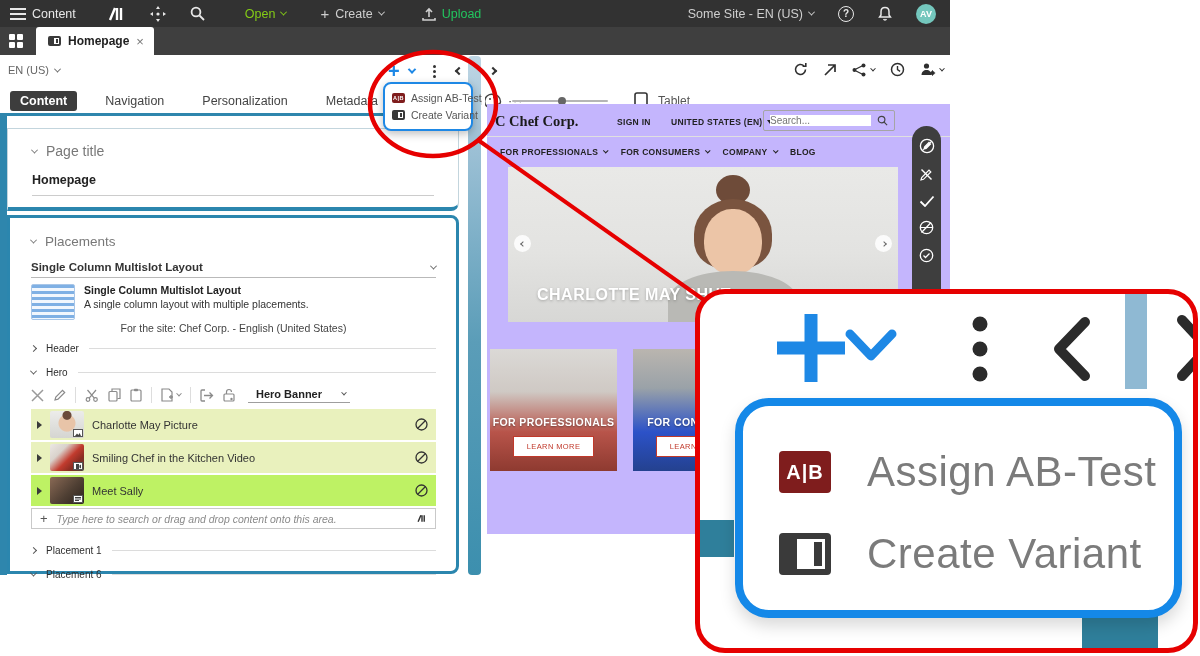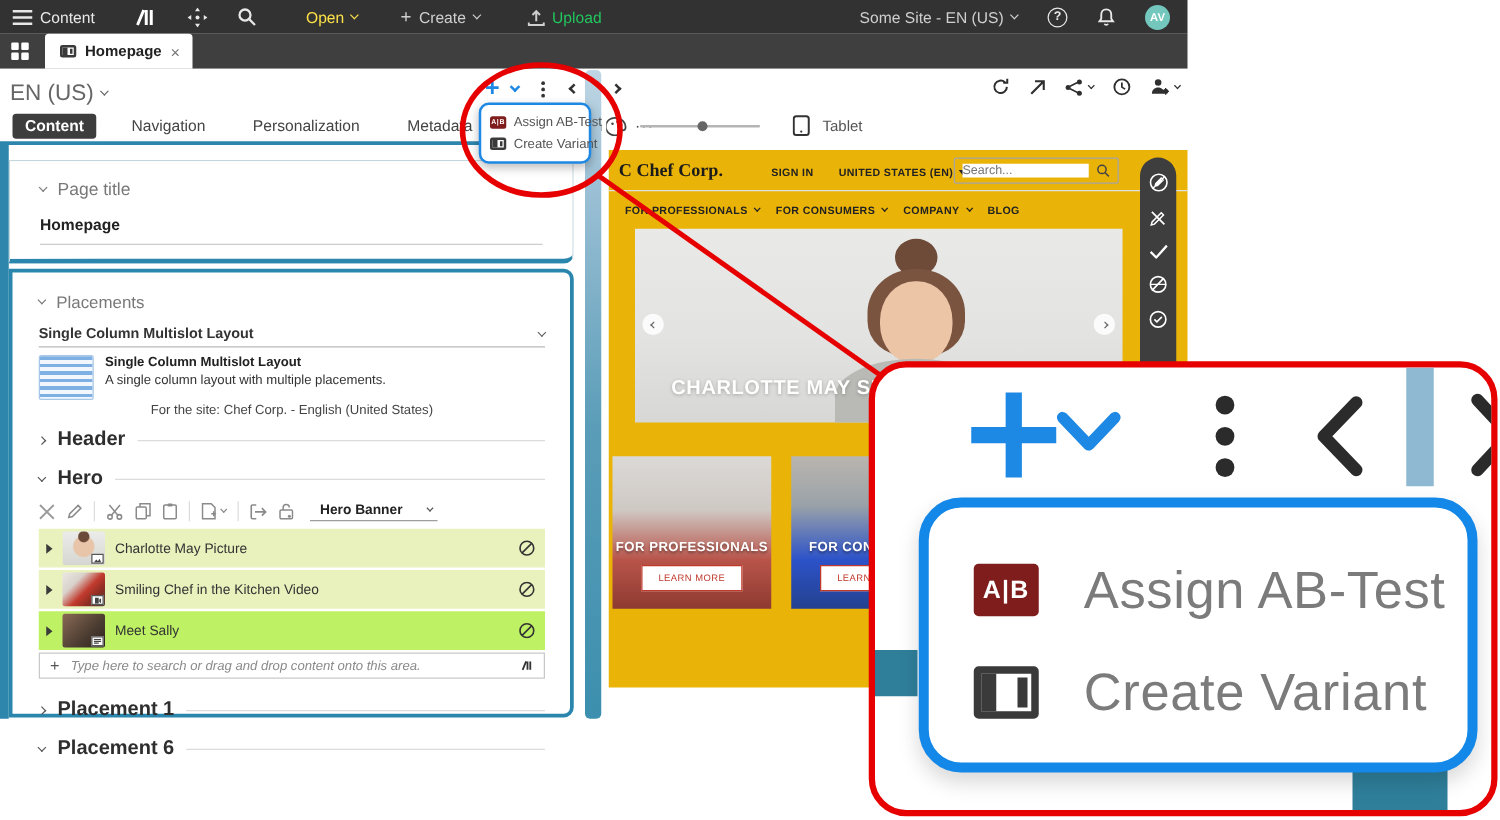--- a/index.html
+++ b/index.html
@@ -26,21 +26,21 @@
   #tabbar{position:absolute;left:0;top:27px;width:950px;height:28px;background:#3f3f3f;display:flex;align-items:flex-end}
   #applauncher{width:32px;height:28px;display:flex;align-items:center;justify-content:center}
   .gridic{display:grid;grid-template-columns:6px 6px;grid-template-rows:6px 6px;gap:2px}
   .gridic span{background:#fff;border-radius:1px}
   #hometab{height:28px;background:#fff;display:flex;align-items:center;gap:7px;padding:0 10px 0 12px;margin-left:4px;border-radius:3px 3px 0 0;color:#222}
   #hometab .t{font-size:12px;font-weight:bold}
   #hometab .x{color:#777;font-size:13px;line-height:1}
 
   
   #toolrow{position:absolute;left:0;top:55px;width:950px;height:33px;background:#fff}
-  #locale{position:absolute;left:8px;top:9px;color:#666;font-size:18px;display:flex;align-items:center;gap:6px}
+  #locale{position:absolute;left:8px;top:9px;color:#666;font-size:11px;display:flex;align-items:center;gap:6px}
   #miniactions{position:absolute;left:385px;top:6px;display:flex;align-items:center;gap:0;color:#333}
   #previewactions{position:absolute;left:793px;top:7px;display:flex;align-items:center;gap:15px;color:#2f2f2f}
 
   
   #tabsrow{position:absolute;left:0;top:88px;width:950px;height:25px;background:#fff;display:flex;align-items:center}
   .apptab{font-size:12.5px;color:#444;padding:3px 10px;margin-left:18px;white-space:nowrap}
   .apptab.active{background:#3d3d3d;color:#fff;border-radius:3px;font-weight:bold;margin-left:10px}
   #devicebar{position:absolute;left:485px;top:88px;width:220px;height:25px;display:flex;align-items:center;gap:10px;color:#555}
   .slider{position:relative;width:96px;height:2px;background:#b5b5b5;border-radius:1px}
   .slider .thumb{position:absolute;left:46px;top:-3px;width:8px;height:8px;border-radius:50%;background:#666}
@@ -55,21 +55,21 @@
   #pagetitlecard .val{margin-top:14px;font-size:12.5px;font-weight:bold;color:#222;border-bottom:1px solid #ccc;padding-bottom:8px;width:402px}
   #placecard{left:7px;top:99px;width:452px;height:359px;border:3px solid #2b86ae;border-radius:0 8px 8px 0;padding:16px 20px 0 21px}
   .selrow{display:flex;align-items:center;margin-top:12px;border-bottom:1px solid #b9b9b9;padding-bottom:4px}
   .selrow .st{font-size:11.5px;font-weight:bold;color:#333;flex:1}
   .layoutinfo{display:flex;margin-top:6px;gap:9px}
   .thumb-layout{width:44px;height:36px;flex:none;border:1px solid #a8c6e8;background:repeating-linear-gradient(180deg,#7fb0e4 0 3px,#f2f7fd 3px 6px);border-radius:2px}
   .layoutinfo .nm{font-size:10.5px;font-weight:bold;color:#222}
   .layoutinfo .ds{font-size:10.5px;color:#333;margin-top:2px}
   .sitenote{font-size:10.5px;color:#444;text-align:center;margin-top:2px}
   .arearow{display:flex;align-items:center;gap:10px;margin-top:13px}
-  .arearow .al{font-size:16px;font-weight:bold;color:#2e2e2e;white-space:nowrap}
+  .arearow .al{font-size:10px;font-weight:normal;color:#2e2e2e;white-space:nowrap}
   .arearow .ln{flex:1;height:1px;background:#dcdcdc}
   #herotools{display:flex;align-items:center;gap:9px;margin-top:9px;color:#8a8a8a}
   .vsep{width:1px;height:16px;background:#ddd}
   .heroselect{display:flex;align-items:center;gap:20px;border-bottom:1px solid #9e9e9e;padding:0 4px 2px 8px;margin-left:4px;color:#555}
   .heroselect .hs{font-size:11px;font-weight:bold;color:#222}
   .cmprow{display:flex;align-items:center;gap:8px;height:31px;margin-top:2px;padding:0 8px 0 6px}
   .cmprow.green{background:#e9f1bd}
   .cmprow.cyan{background:#bef264}
   .cmprow .lbl{font-size:11px;color:#333;flex:1}
   .play{width:0;height:0;border-left:5px solid #3a3a3a;border-top:4px solid transparent;border-bottom:4px solid transparent;flex:none}
@@ -79,21 +79,21 @@
   .t-chef{background:linear-gradient(135deg,#ece8e4 0%,#d9d2cc 30%,#c23b2e 55%,#8a2c22 75%,#4a4440 100%)}
   .t-sally{background:linear-gradient(135deg,#8a6a55 0%,#504034 55%,#2a211c 100%)}
   #dragrow{display:flex;align-items:center;gap:9px;height:21px;margin-top:2px;border:1px solid #c9c9c9;padding:0 8px}
   #dragrow .hint{flex:1;font-size:10.5px;font-style:italic;color:#8a8a8a}
 
   
   #divider{position:absolute;left:468px;top:56px;width:13px;height:519px;border-radius:4px;
     background:linear-gradient(180deg,#bfd6e4 0%,#9cc0d5 18%,#5b9db8 55%,#3c8fae 100%)}
 
   
-  #preview{position:absolute;left:487px;top:120px;width:463px;height:430px;background:#eab308}
+  #preview{position:absolute;left:487px;top:104px;width:463px;height:430px;background:#c4b5fd}
   #sitehead{position:relative;height:33px;border-bottom:1px solid #e0e0e0}
   .logo{position:absolute;left:8px;top:9px;font-family:"Liberation Serif","DejaVu Serif",serif;font-weight:bold;font-size:14.5px;color:#1b1b1b}
   .signin{position:absolute;left:130px;top:13px;font-size:8.5px;font-weight:bold;color:#222;letter-spacing:.3px}
   .region{position:absolute;left:184px;top:13px;font-size:8.5px;font-weight:bold;color:#222;display:flex;align-items:center;gap:4px;letter-spacing:.3px}
   .searchbox{position:absolute;left:276px;top:6px;width:132px;height:21px;border:1px solid #a5a5a5;border-radius:2px;display:flex;align-items:center;padding:0 6px;gap:6px}
   .searchbox input{border:0;outline:0;flex:1;font-size:10px;color:#555;font-family:inherit;min-width:0}
   #sitenav{display:flex;align-items:center;gap:0;height:30px}
   #sitenav .ni{font-size:8.5px;font-weight:bold;color:#222;display:flex;align-items:center;gap:6px;margin-left:13px;letter-spacing:.3px}
   #hero{position:relative;left:21px;width:390px;height:155px;background:linear-gradient(180deg,#e9e9e7 0%,#e3e3e1 55%,#d7d7d5 100%);overflow:hidden}
   .bun{position:absolute;left:208px;top:8px;width:34px;height:30px;border-radius:50%;background:#6e4b39}
@@ -157,21 +157,21 @@
           <circle cx="8" cy="8" r="1.6"></circle>
           <path d="M8 0l2 3H6zM8 16l-2-3h4zM0 8l3-2v4zM16 8l-3 2V6z"></path>
         </svg>
     </div>
     <div class="item">
       <svg width="15" height="15" viewBox="0 0 15 15">
           <circle cx="6" cy="6" r="4.4" stroke="#e8e8e8" stroke-width="1.8" fill="none"></circle>
           <path d="M9.5 9.5L14 14" stroke="#e8e8e8" stroke-width="1.8"></path>
         </svg>
     </div>
-    <div class="item" style="margin-left:16px;color:#fde047">
+    <div class="item" style="margin-left:16px;color:#84cc16">
       <span class="lbl">Open</span>
         <span class="cv down"></span>
     </div>
     <div class="item" style="margin-left:10px;color:#cfcfcf">
       <span style="font-size:15px;line-height:1">+</span>
       <span class="lbl">Create</span>
         <span class="cv down"></span>
     </div>
     <div class="item" style="margin-left:14px;color:#22c55e">
       <svg width="14" height="14" viewBox="0 0 14 14">

